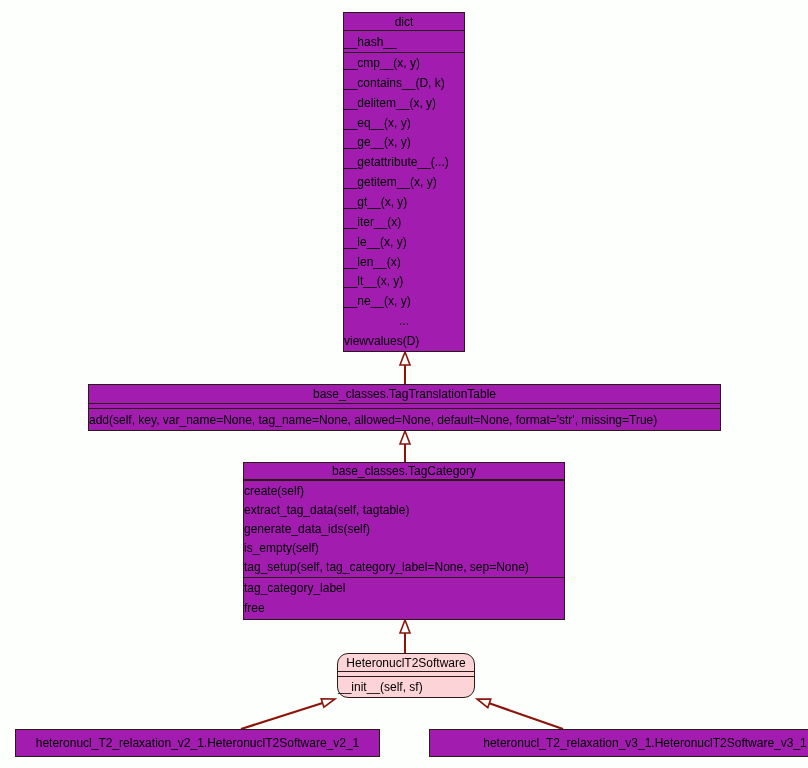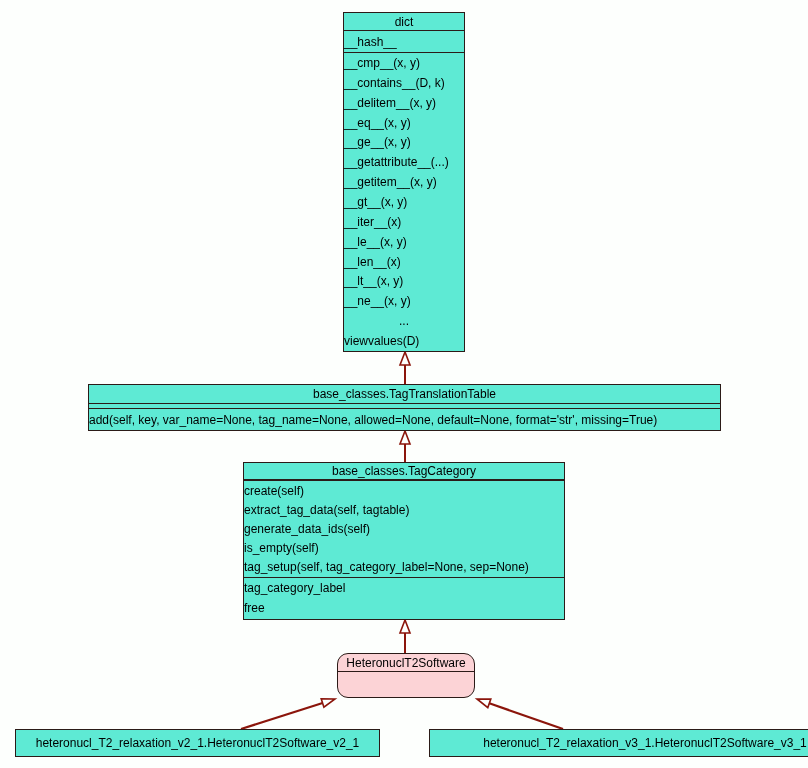--- a/index.html
+++ b/index.html
@@ -3,21 +3,21 @@
 <meta charset="utf-8">
 <style>
   html,body{margin:0;padding:0;}
   body{
     width:808px;height:768px;position:relative;
     background:#fdfffd;
     font-family:"Liberation Sans","DejaVu Sans",sans-serif;
     font-size:12px;color:#000;overflow:hidden;
   }
   .class-box{
-    position:absolute;background:#5eead4;
+    position:absolute;background:#a21caf;
     border:1px solid #2b1b18;box-sizing:border-box;
   }
   .class-box.highlight{background:#fcd3d6;border-radius:11px;}
   .box-title{
     display:flex;align-items:center;justify-content:center;
     text-align:center;white-space:nowrap;overflow:hidden;
   }
   .compartment{
     border-top:1px solid #2b1b18;
     display:flex;flex-direction:column;box-sizing:border-box;
@@ -94,20 +94,23 @@
   </div>
   <div class="compartment" style="height:41px">
     <div class="member-row">tag_category_label</div>
     <div class="member-row">free</div>
   </div>
 </div>
 
 <div class="class-box highlight" style="left:337px;top:653px;width:138px;height:45px;">
   <div class="box-title" style="height:17px">HeteronuclT2Software</div>
   <div class="compartment" style="height:5px"></div>
+  <div class="compartment" style="height:20px">
+    <div class="member-row">__init__(self, sf)</div>
+  </div>
 </div>
 
 <div class="class-box" style="left:15px;top:729px;width:365px;height:28px;">
   <div class="box-title" style="height:100%">heteronucl_T2_relaxation_v2_1.HeteronuclT2Software_v2_1</div>
 </div>
 
 <div class="class-box" style="left:429px;top:729px;width:432px;height:28px;">
   <div class="box-title" style="height:100%">heteronucl_T2_relaxation_v3_1.HeteronuclT2Software_v3_1</div>
 </div>
 

